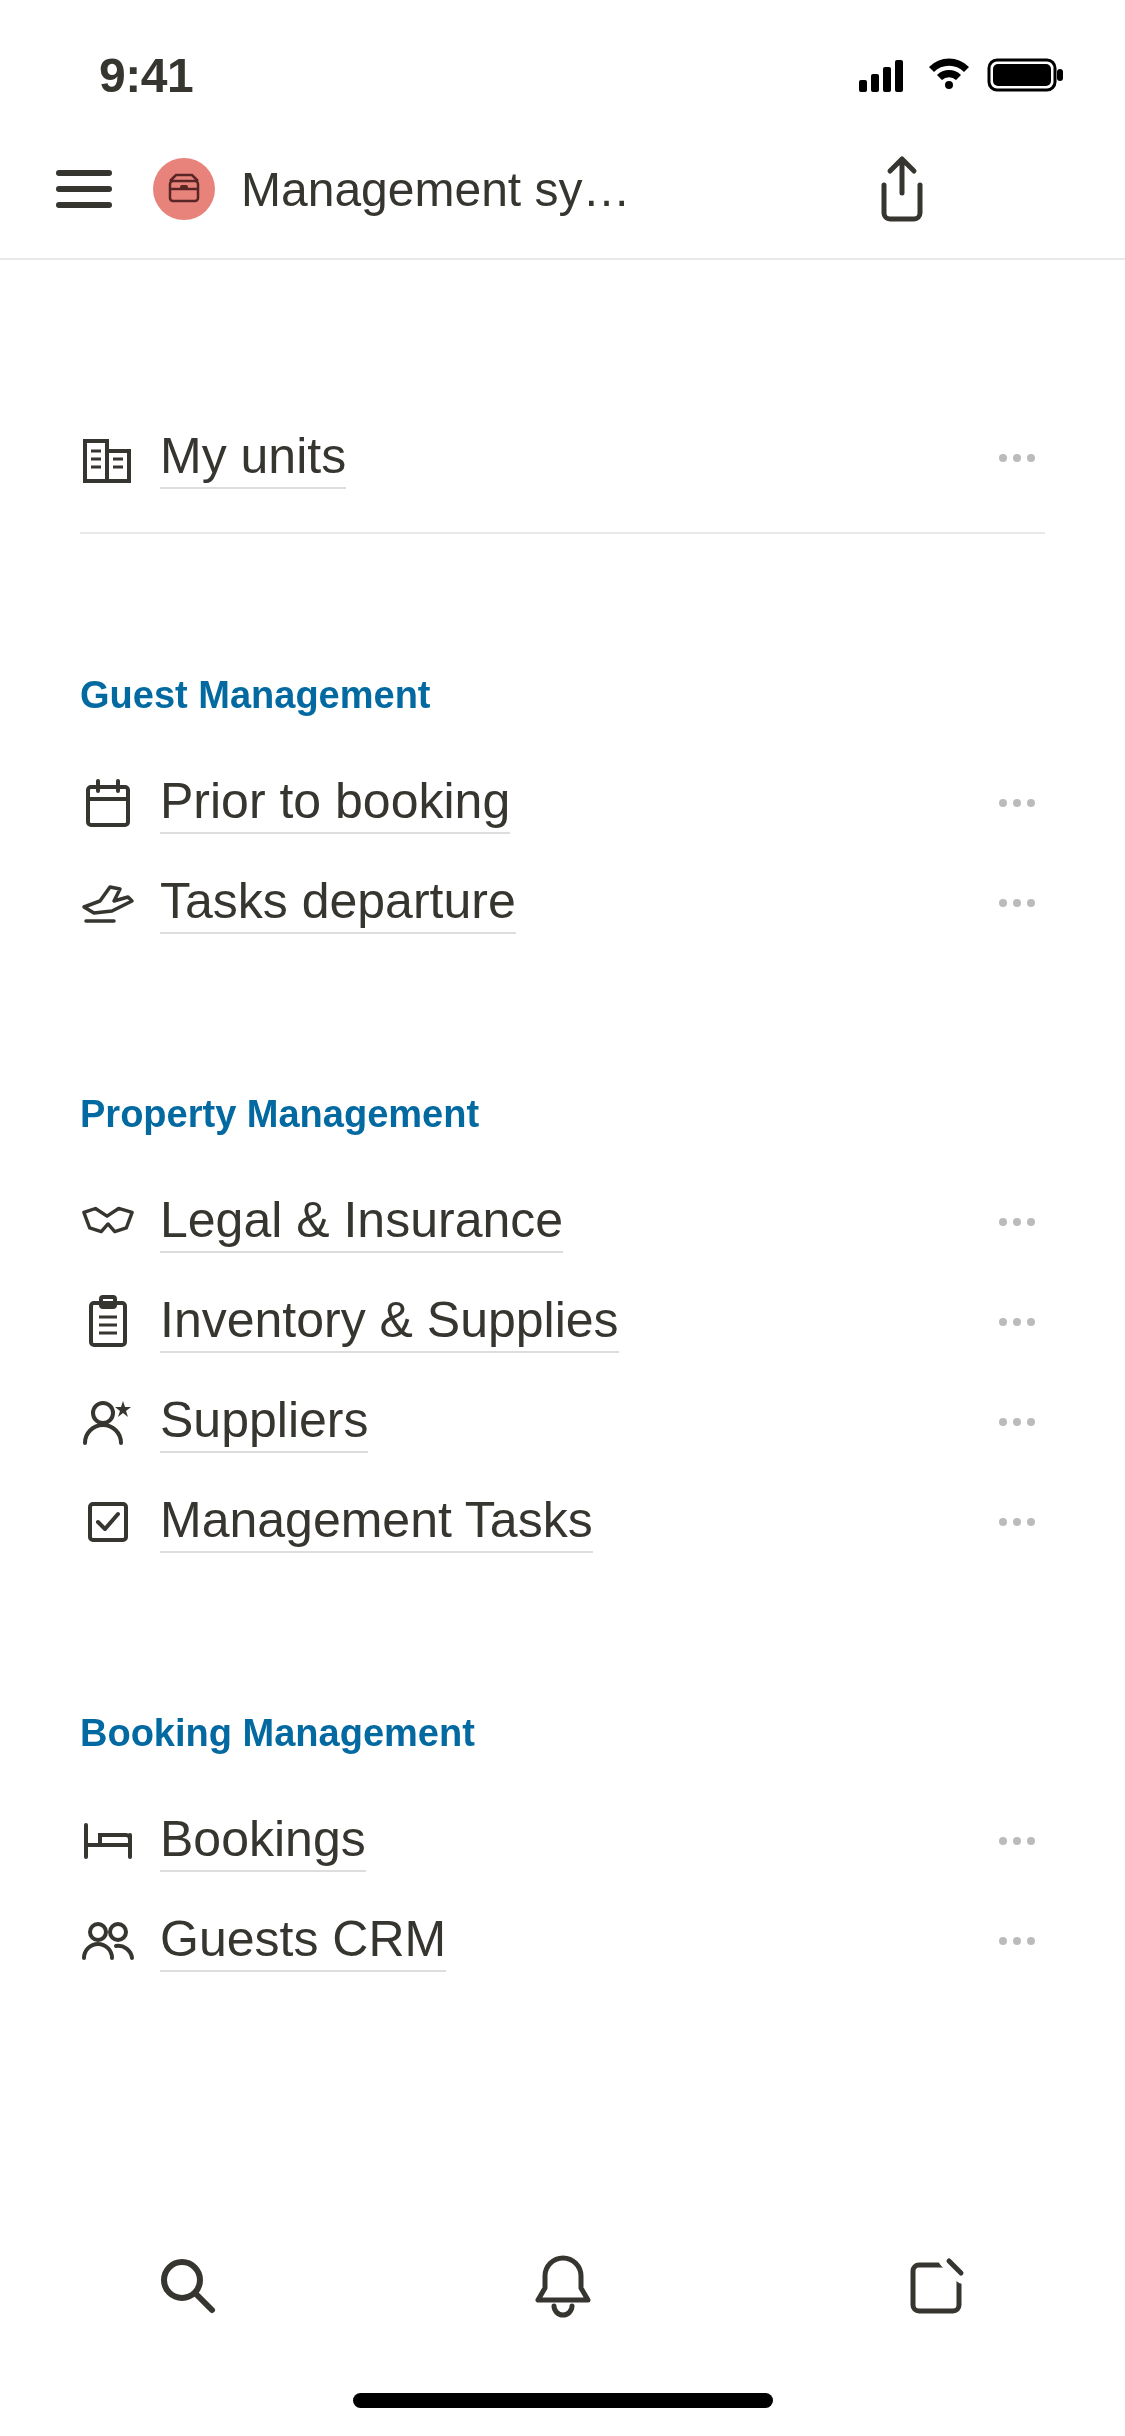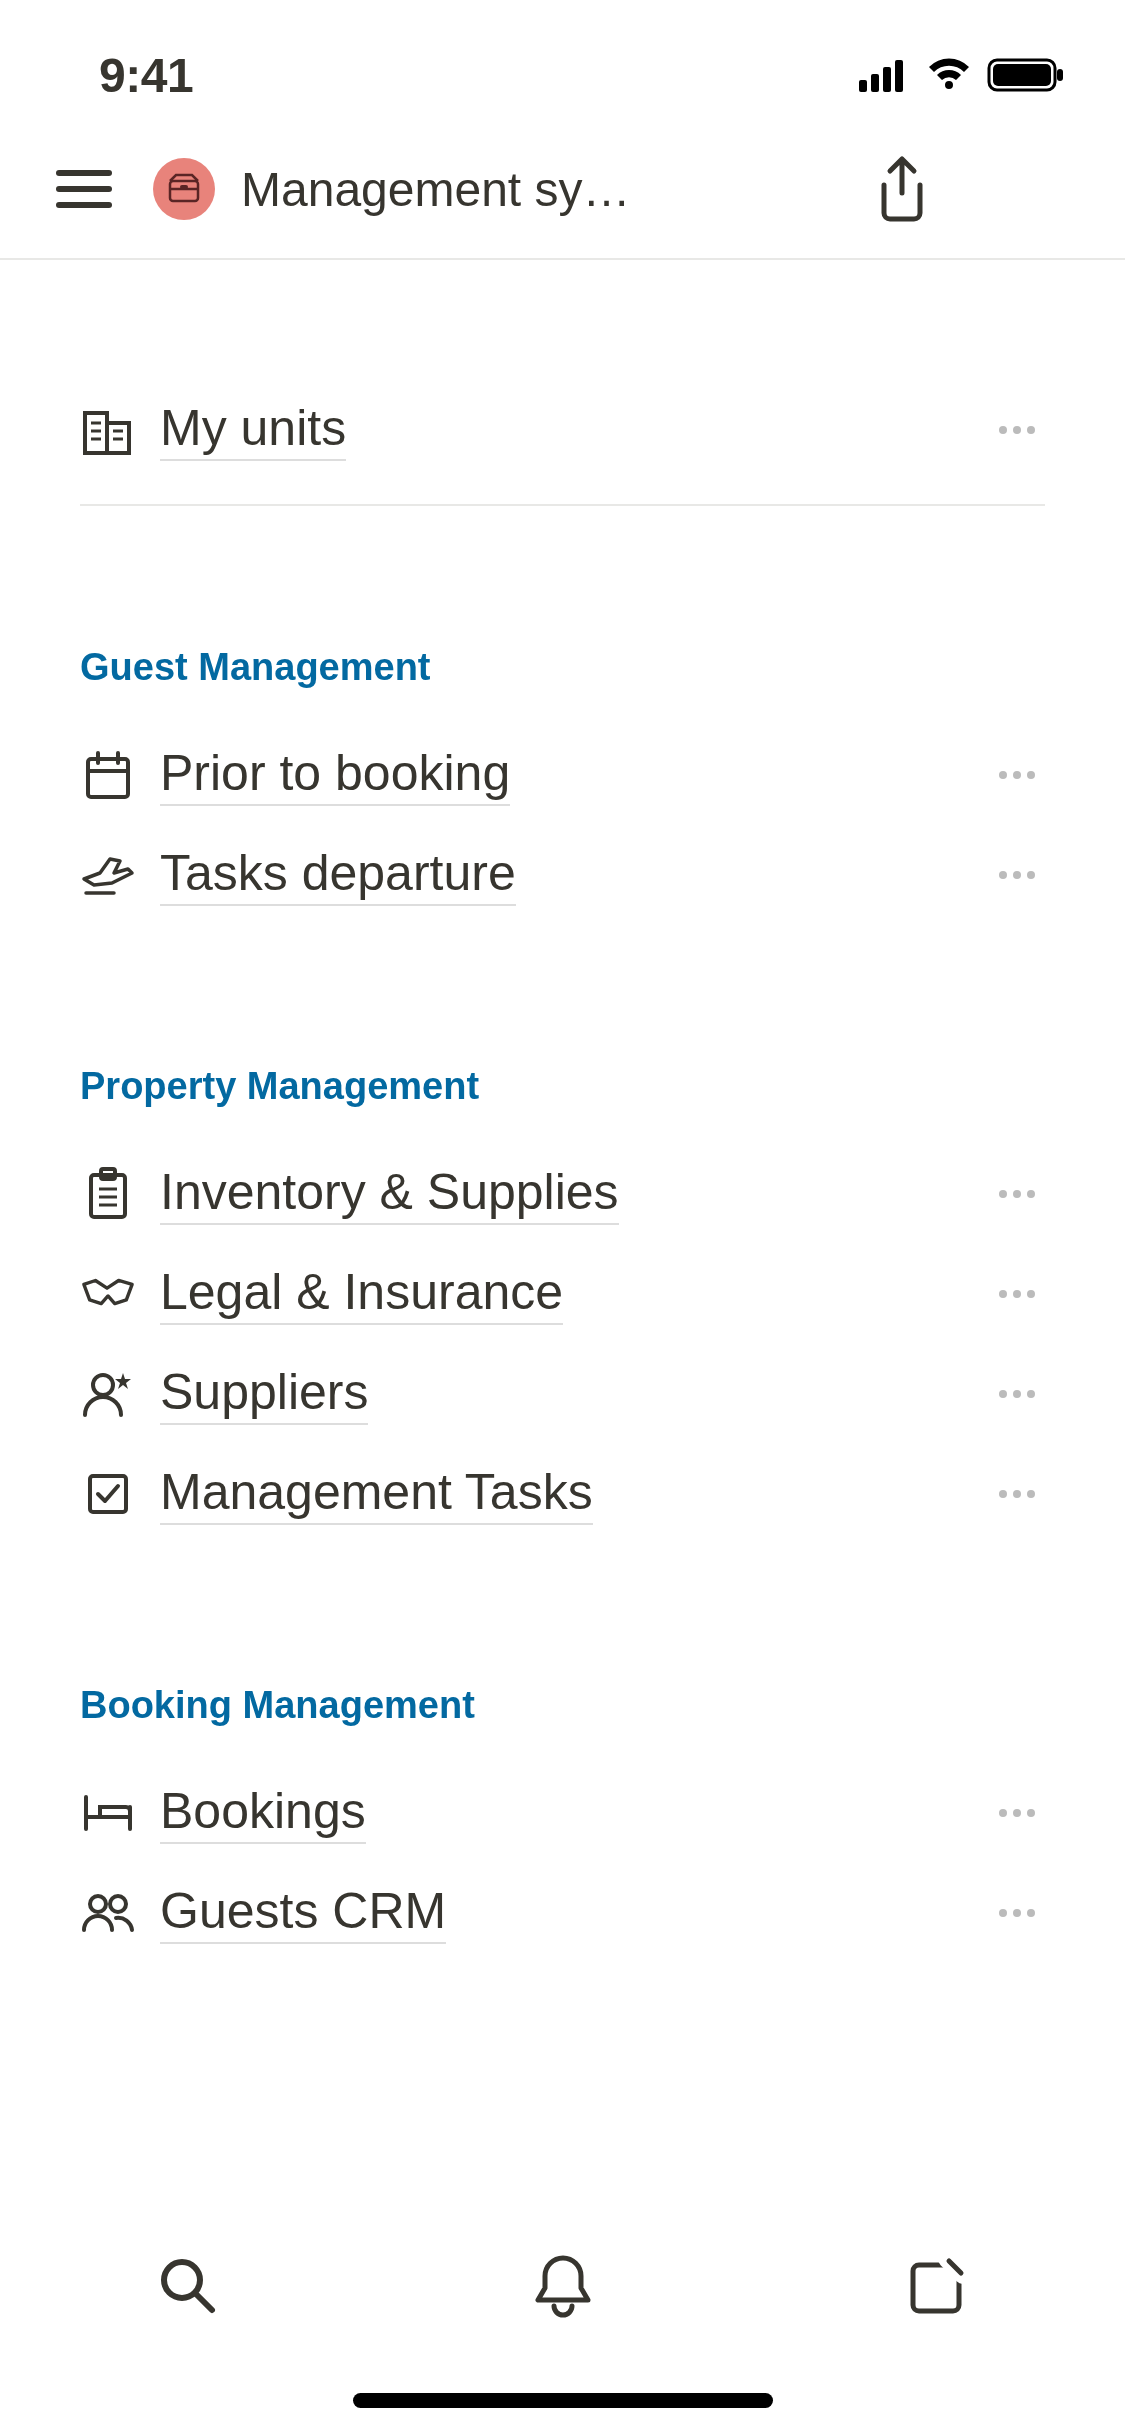--- a/index.html
+++ b/index.html
@@ -70,20 +70,21 @@
     .header-share {
       width: 56px;
       height: 68px;
       margin-left: auto;
       margin-right: 140px;
     }
     
     
     .content {
       padding: 120px 80px 0 80px;
+      margin-top: 28px;
     }
     
     .page-link-row {
       display: flex;
       align-items: center;
       height: 100px;
     }
     .page-icon {
       width: 56px;
       height: 56px;
@@ -265,56 +266,56 @@
           <circle cx="20" cy="5" r="4" fill="#bbb"></circle>
           <circle cx="34" cy="5" r="4" fill="#bbb"></circle>
         </svg>
     </div>
   </div>
 
   <h2 class="section-heading">Property Management</h2>
 
   <div class="page-link-row">
     <div class="page-icon">
+      <svg width="58" height="40" viewBox="0 0 58 40">
+        <path d="M4 10 L16 6 L28 14 L40 6 L54 10 L48 26 L36 30 L29 22 L22 30 L10 26 Z" fill="none" stroke="#37352f" stroke-width="3.5" stroke-linejoin="round"></path>
+      </svg>
+    </div>
+    <span class="page-label">Legal &amp; Insurance</span>
+    <div class="dots">
+      <svg width="40" height="10">
+          <circle cx="6" cy="5" r="4" fill="#bbb"></circle>
+          <circle cx="20" cy="5" r="4" fill="#bbb"></circle>
+          <circle cx="34" cy="5" r="4" fill="#bbb"></circle>
+        </svg>
+    </div>
+  </div>
+
+  <div class="page-link-row">
+    <div class="page-icon">
       <svg width="46" height="54" viewBox="0 0 46 54">
         <rect x="6" y="8" width="34" height="42" rx="3" fill="none" stroke="#37352f" stroke-width="4"></rect>
         <rect x="16" y="2" width="14" height="10" rx="2" fill="none" stroke="#37352f" stroke-width="4"></rect>
         <line x1="14" y1="22" x2="32" y2="22" stroke="#37352f" stroke-width="3"></line>
         <line x1="14" y1="30" x2="32" y2="30" stroke="#37352f" stroke-width="3"></line>
         <line x1="14" y1="38" x2="32" y2="38" stroke="#37352f" stroke-width="3"></line>
       </svg>
     </div>
     <span class="page-label">Inventory &amp; Supplies</span>
     <div class="dots">
       <svg width="40" height="10">
           <circle cx="6" cy="5" r="4" fill="#bbb"></circle>
           <circle cx="20" cy="5" r="4" fill="#bbb"></circle>
           <circle cx="34" cy="5" r="4" fill="#bbb"></circle>
         </svg>
     </div>
   </div>
 
   <div class="page-link-row">
     <div class="page-icon">
-      <svg width="58" height="40" viewBox="0 0 58 40">
-        <path d="M4 10 L16 6 L28 14 L40 6 L54 10 L48 26 L36 30 L29 22 L22 30 L10 26 Z" fill="none" stroke="#37352f" stroke-width="3.5" stroke-linejoin="round"></path>
-      </svg>
-    </div>
-    <span class="page-label">Legal &amp; Insurance</span>
-    <div class="dots">
-      <svg width="40" height="10">
-          <circle cx="6" cy="5" r="4" fill="#bbb"></circle>
-          <circle cx="20" cy="5" r="4" fill="#bbb"></circle>
-          <circle cx="34" cy="5" r="4" fill="#bbb"></circle>
-        </svg>
-    </div>
-  </div>
-
-  <div class="page-link-row">
-    <div class="page-icon">
       <svg width="54" height="50" viewBox="0 0 54 50">
         <circle cx="22" cy="16" r="10" fill="none" stroke="#37352f" stroke-width="4"></circle>
         <path d="M4 46 A18 18 0 0 1 40 46" fill="none" stroke="#37352f" stroke-width="4" stroke-linecap="round"></path>
         <path d="M42 4 L44 10 L50 10 L45 14 L47 20 L42 16 L37 20 L39 14 L34 10 L40 10 Z" fill="#37352f"></path>
       </svg>
     </div>
     <span class="page-label">Suppliers</span>
     <div class="dots">
       <svg width="40" height="10">
           <circle cx="6" cy="5" r="4" fill="#bbb"></circle>

